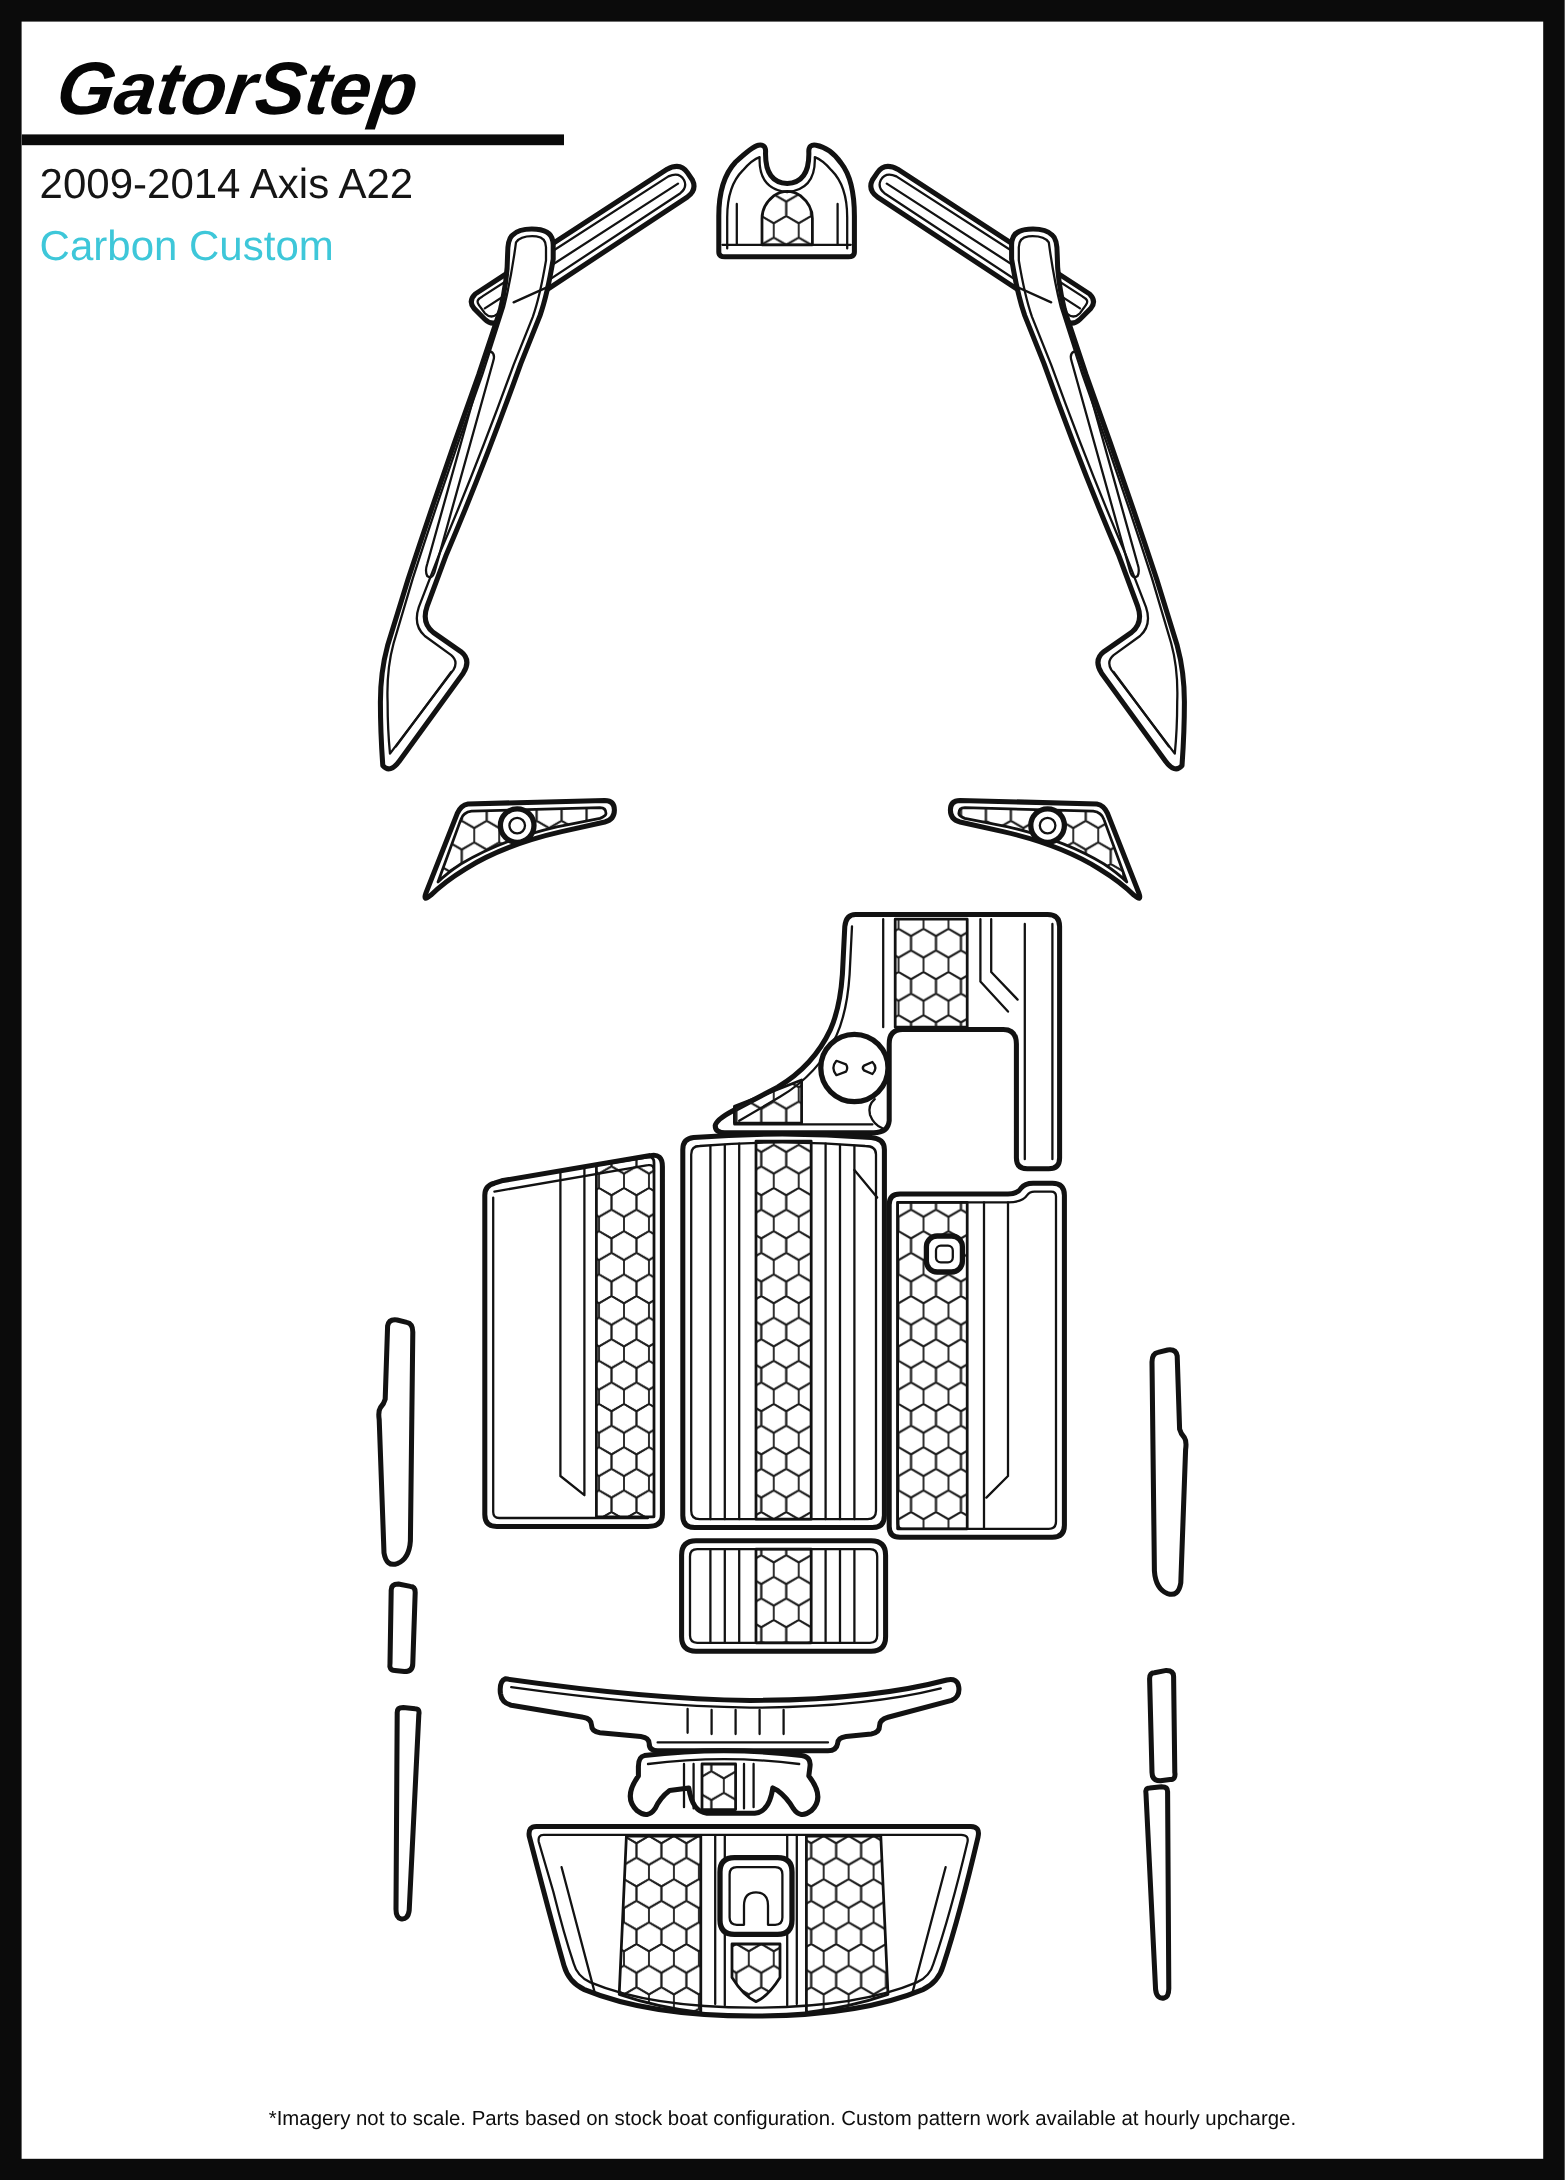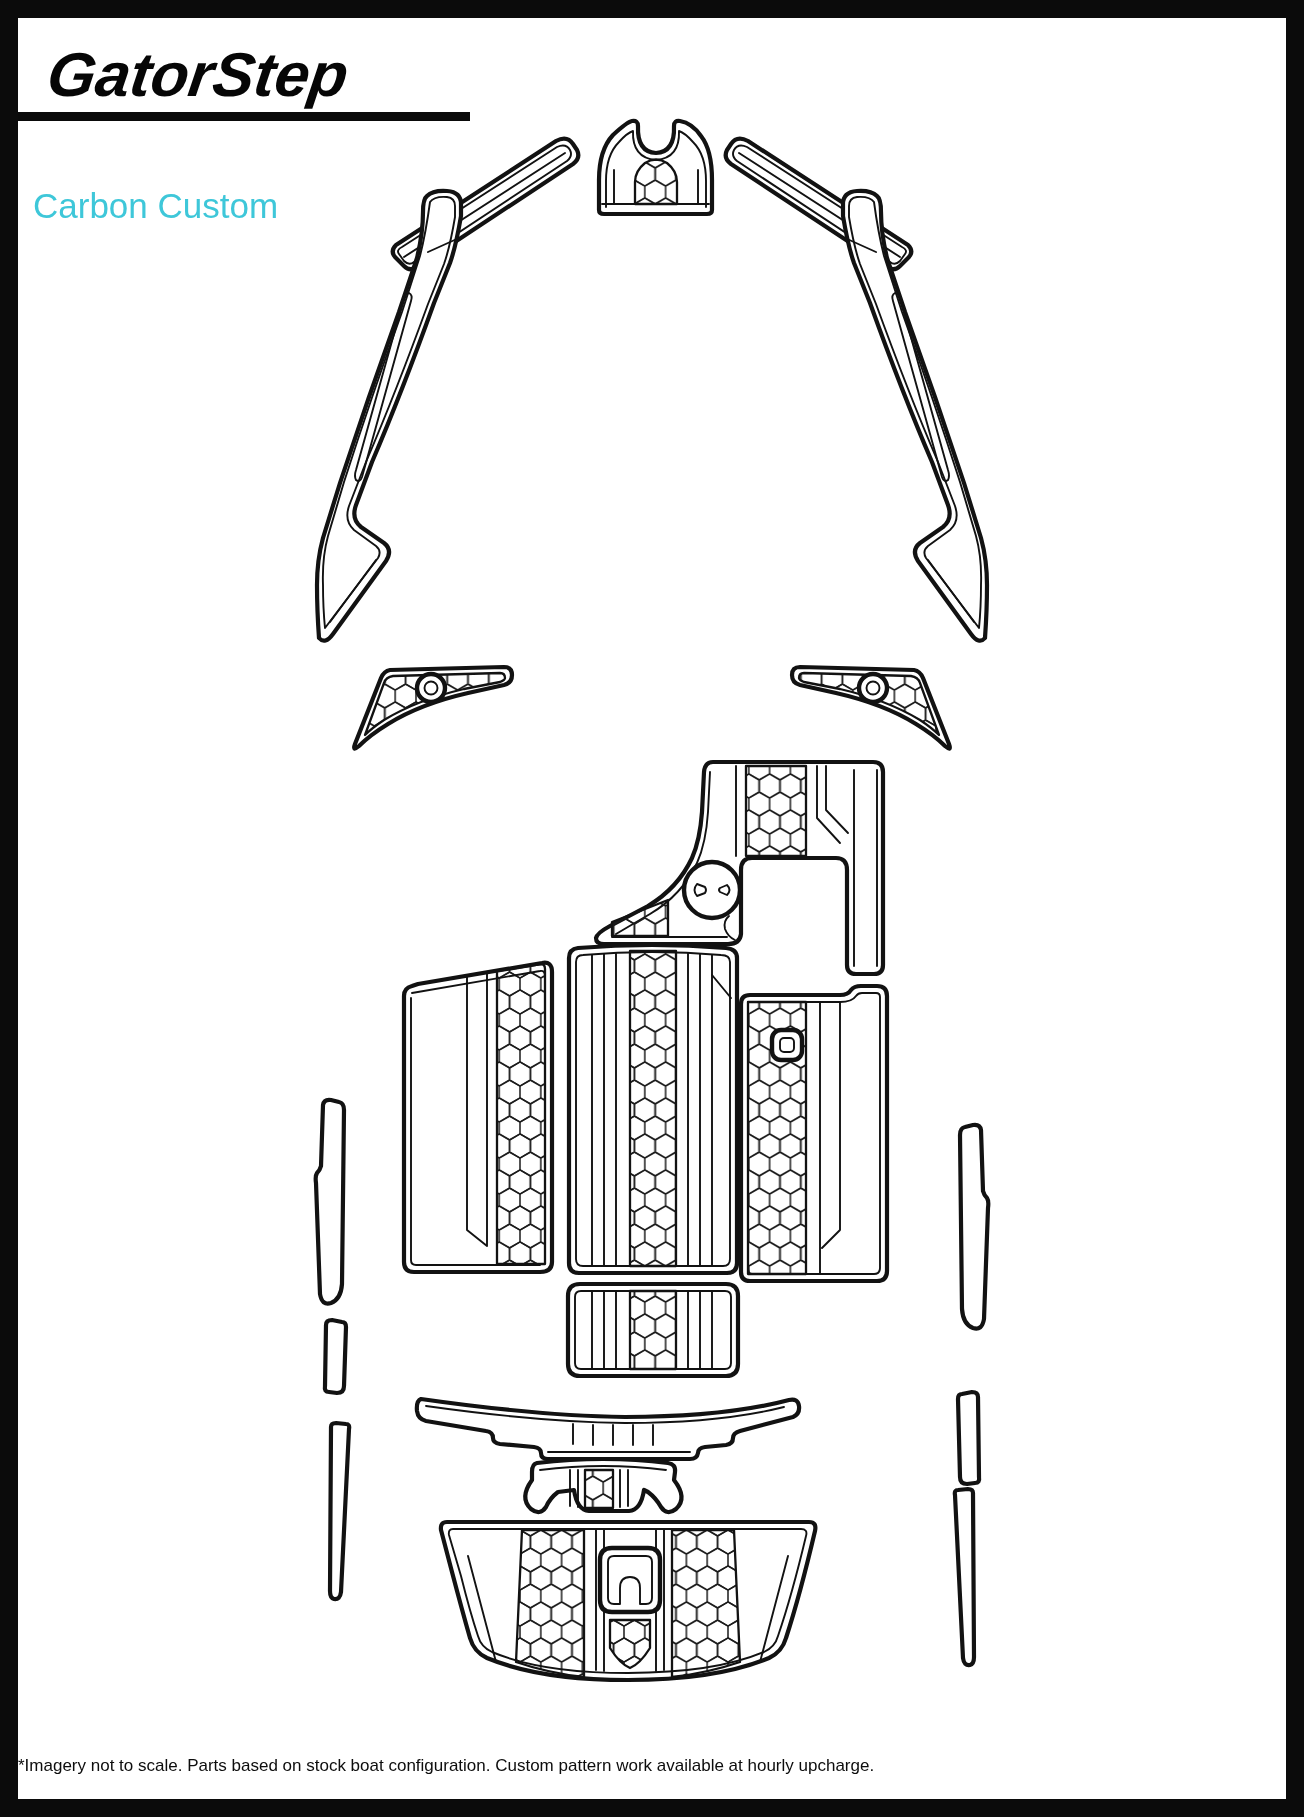--- a/index.html
+++ b/index.html
@@ -25,36 +25,37 @@
     position:absolute;left:0px;top:94px;width:452px;height:9px;background:#0a0a0a;
   }
   .page-title{
     position:absolute;left:15px;top:116px;font-size:35px;color:#151515;
     font-weight:normal;letter-spacing:0px;
   }
   .page-subtitle{
     position:absolute;left:15px;top:168px;font-size:35px;color:var(--accent);
   }
   .footer-note{
-    position:absolute;left:0;top:1738px;width:100%;
+    position:absolute;left:0;top:1738px;width:100%;text-align:center;
     font-size:17px;color:#0d0d0d;
   }
   svg.sheet{position:absolute;left:0;top:0;}
   .o{fill:#fff;stroke:var(--ink);stroke-width:4.2;stroke-linejoin:round;stroke-linecap:round;}
   .i{fill:none;stroke:var(--ink);stroke-width:1.9;stroke-linejoin:round;stroke-linecap:round;}
   .hx{fill:url(#hexpat);stroke:var(--ink);stroke-width:2.3;stroke-linejoin:round;}
   .hole{fill:#fff;stroke:var(--ink);stroke-width:4.4;}
 </style>
 </head>
 <body>
 
 <div class="page">
 
   <div class="logo">GatorStep</div>
   <div class="logo-bar"></div>
+  <div class="page-title">2009-2014 Axis A22</div>
   <div class="page-subtitle">Carbon Custom</div>
 
   <svg class="sheet" width="1268" height="1781" viewBox="18 18 1268 1781">
     <defs>
       <pattern id="hexpat" patternUnits="userSpaceOnUse" width="20.8" height="36">
         <g fill="none" stroke="#1a1a1a" stroke-width="1.5">
           <path d="M10.4 0L20.8 6V18L10.4 24L0 18V6Z"></path>
           <path d="M0 18L10.4 24V36L0 42L-10.4 36V24Z"></path>
           <path d="M20.8 18L31.2 24V36L20.8 42L10.4 36V24Z"></path>
           <path d="M0 -18L10.4 -12V0L0 6L-10.4 0V-12Z"></path>

